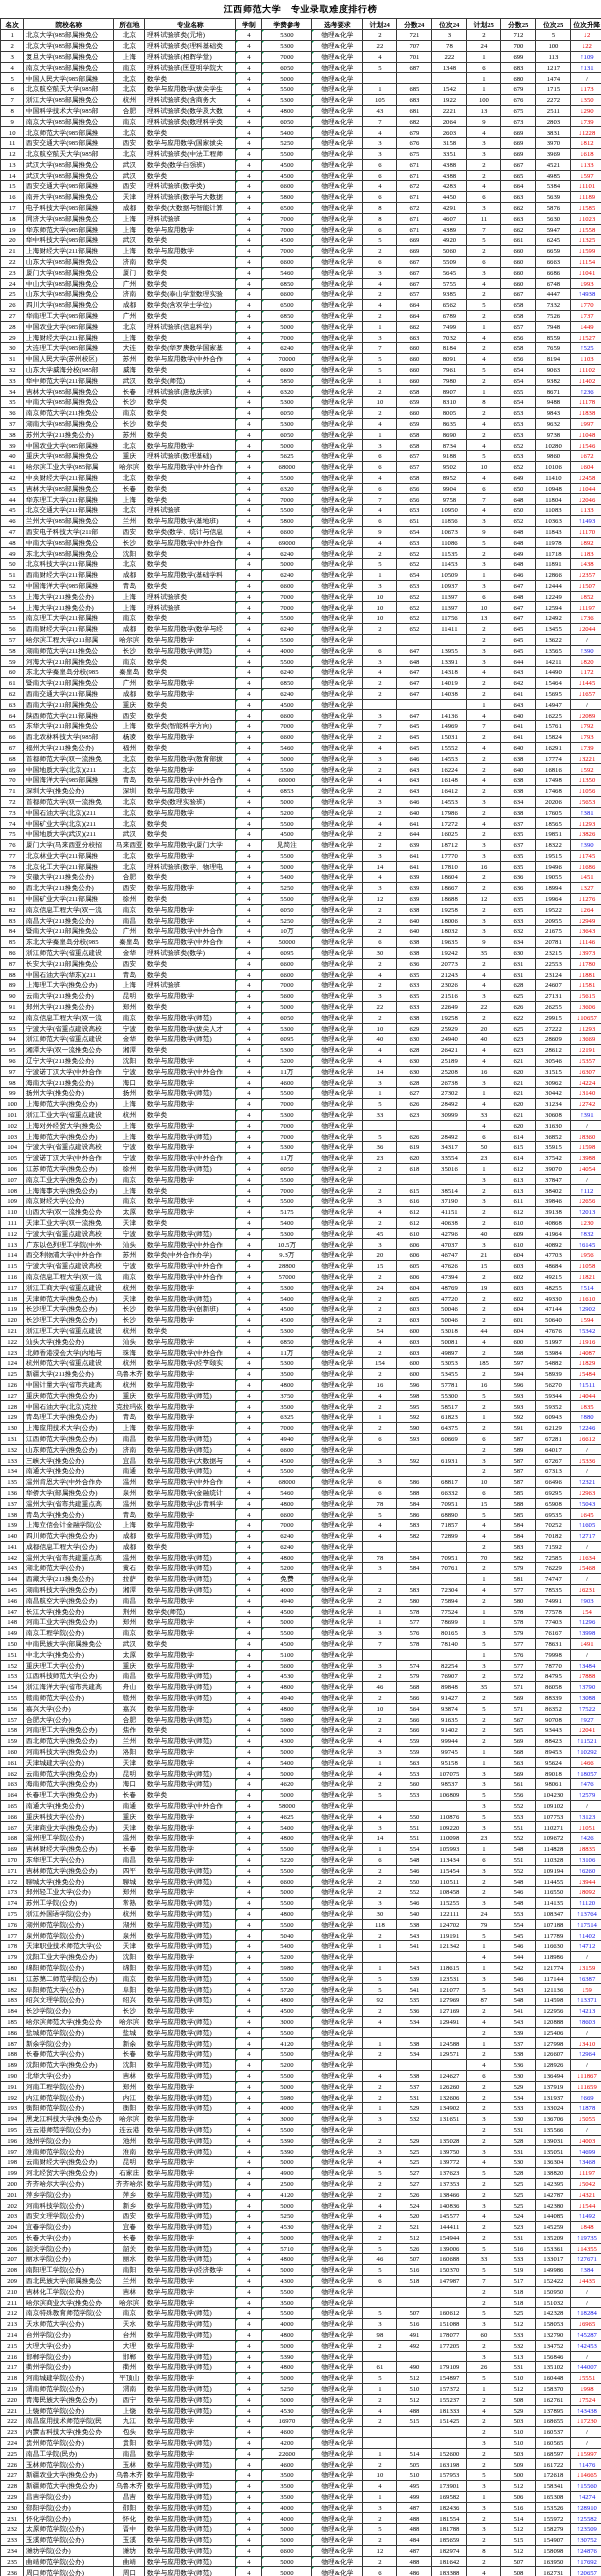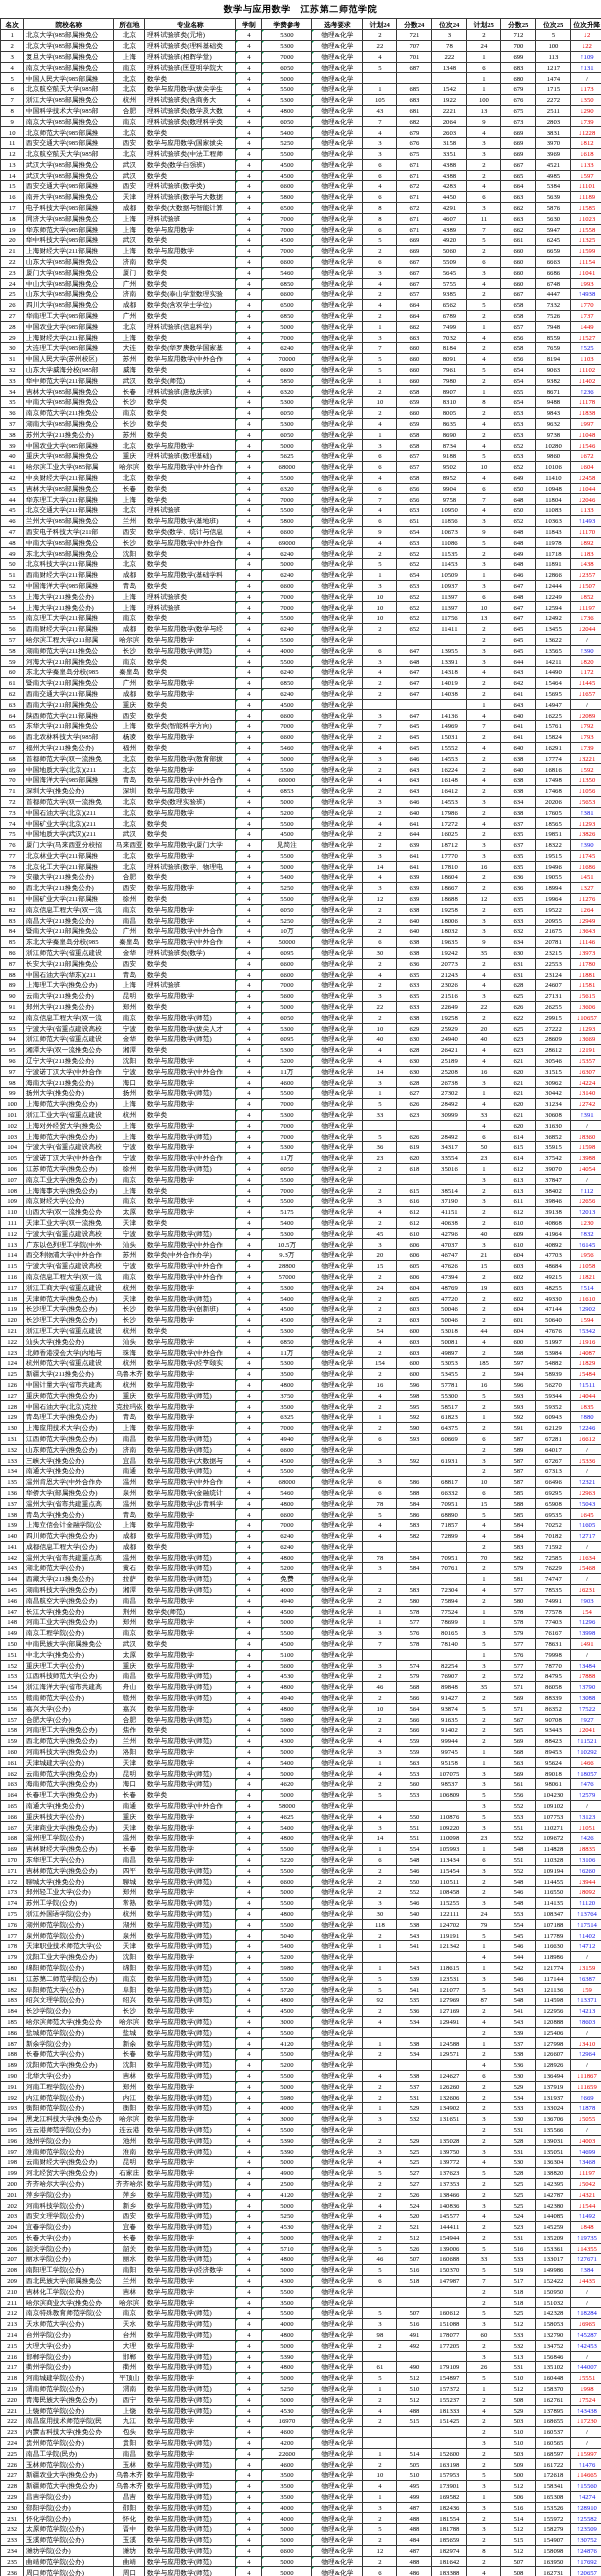--- a/index.html
+++ b/index.html
@@ -23,21 +23,21 @@
   td.down { color:#e60000; }
   .tri {
     position:absolute; top:0; left:0; width:0; height:0;
     border-top:2.8px solid #00a550; border-right:2.8px solid transparent;
   }
 </style>
 </head>
 <body>
 
 <div class="page">
-  <div class="title">数学与应用数学　江苏第二师范学院</div>
+  <div class="title">江西师范大学　专业录取难度排行榜</div>
   <table>
     <colgroup id="cols">
         <col style="width: 23.4px;">
         <col style="width: 90px;">
         <col style="width: 31px;">
         <col style="width: 91px;">
         <col style="width: 26px;">
         <col style="width: 50px;">
         <col style="width: 51px;">
         <col style="width: 34px;">

